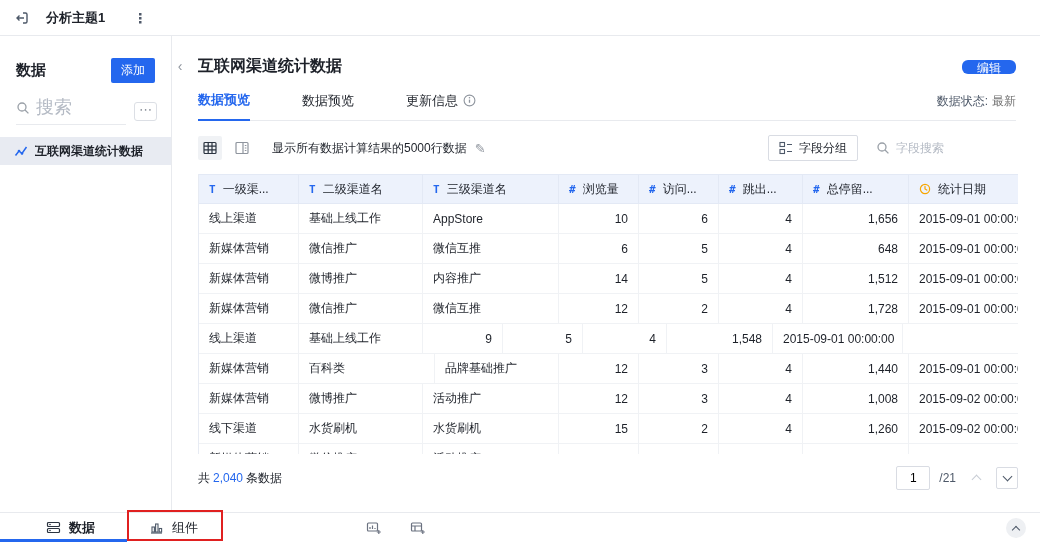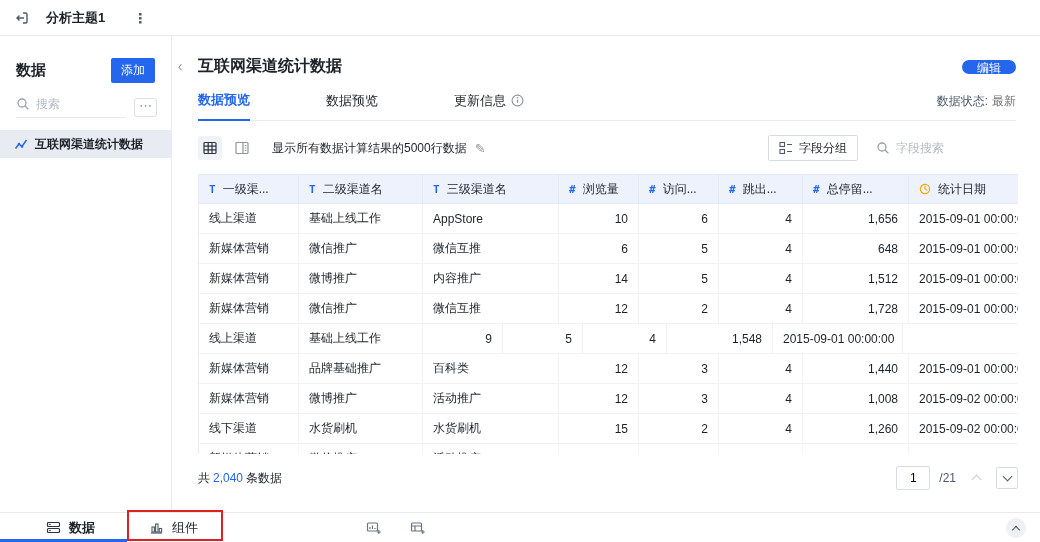--- a/index.html
+++ b/index.html
@@ -24,42 +24,42 @@
 
   
   .sidebar{position:absolute;left:0;top:36px;width:172px;bottom:30px;background:#fff;
     border-right:1px solid var(--border);z-index:1;}
   .sb-head{display:flex;justify-content:space-between;align-items:center;margin:22px 16px 0;}
   .sb-heading{font-size:15px;font-weight:bold;}
   .btn-primary{background:var(--accent);color:#fff;border:none;border-radius:2px;height:25px;
     padding:0 10px;font-size:12px;cursor:pointer;font-family:inherit;}
   .sb-search{display:flex;align-items:center;margin:14px 14px 0 16px;gap:8px;}
   .sb-search-box{flex:1;display:flex;align-items:center;gap:6px;border-bottom:1px solid var(--border);padding-bottom:6px;}
-  .sb-search-box input{border:none;outline:none;width:70px;font-size:12px;font-family:inherit;color:#1d2129;}
+  .sb-search-box input{border:none;outline:none;width:70px;font-size:18px;font-family:inherit;color:#1d2129;}
   .sb-search-box input::placeholder{color:var(--placeholder);}
   .ellipsis-btn{color:var(--light-gray);font-size:13px;line-height:10px;border:1px solid #dcdfe5;
     border-radius:3px;padding:2px 4px 5px;cursor:pointer;}
   .sb-item{height:28px;display:flex;align-items:center;gap:7px;padding:0 14px;margin-top:12px;cursor:pointer;}
   .sb-item.selected{background:#e8ebf2;}
   .sb-item-label{font-weight:bold;font-size:12px;white-space:nowrap;overflow:hidden;}
 
   .collapse-tab{position:absolute;left:173px;top:56px;width:14px;height:20px;z-index:3;
     color:var(--light-gray);font-size:14px;display:flex;align-items:center;justify-content:center;cursor:pointer;}
 
   
   .main{position:absolute;left:172px;top:36px;right:0;bottom:30px;background:#fff;
     padding:20px 24px 0 26px;overflow:hidden;}
   .main-head{display:flex;justify-content:space-between;align-items:center;}
   .main-title{font-size:16px;font-weight:bold;}
   .btn-edit{background:var(--accent);color:#fff;height:14px;padding:0 15px;border:none;
-    border-radius:13px;font-size:12px;cursor:pointer;font-family:Liberation Mono, monospace;}
+    border-radius:6px;font-size:12px;cursor:pointer;font-family:Liberation Mono, monospace;}
 
   .tabs-row{display:flex;align-items:flex-end;justify-content:space-between;margin-top:14px;
     border-bottom:1px solid var(--border);}
-  .tabs{display:flex;gap:76px;}
+  .tabs{display:flex;gap:52px;}
   .tab{padding-bottom:10px;font-size:13px;color:#1d2129;display:flex;align-items:center;gap:5px;cursor:pointer;}
   .tab.active{color:var(--accent);font-weight:bold;border-bottom:2px solid var(--accent);margin-bottom:-1px;}
   .status{padding-bottom:10px;color:var(--gray);}
   .status-value{color:#737373;margin-left:4px;}
 
   .toolbar{display:flex;align-items:center;justify-content:space-between;margin-top:13px;height:28px;}
   .tb-left{display:flex;align-items:center;}
   .icon-toggle{width:24px;height:24px;display:flex;align-items:center;justify-content:center;
     border-radius:2px;cursor:pointer;margin-right:8px;}
   .icon-toggle.active{background:#f0f2f5;}
@@ -322,22 +322,22 @@
           <div class="td" style="width: 100px;">线上渠道</div>
           <div class="td" style="width: 124px;">基础上线工作</div>
           <div class="td num" style="width: 80px;">9</div>
           <div class="td num" style="width: 80px;">5</div>
           <div class="td num" style="width: 84px;">4</div>
           <div class="td num" style="width: 106px;">1,548</div>
           <div class="td" style="width: 130px;">2015-09-01 00:00:00</div>
         </div>
         <div class="tr">
           <div class="td" style="width: 100px;">新媒体营销</div>
+          <div class="td" style="width: 136px;">百科类</div>
           <div class="td" style="width: 124px;">品牌基础推广</div>
-          <div class="td" style="width: 136px;">百科类</div>
           <div class="td num" style="width: 80px;">12</div>
           <div class="td num" style="width: 80px;">3</div>
           <div class="td num" style="width: 84px;">4</div>
           <div class="td num" style="width: 106px;">1,440</div>
           <div class="td" style="width: 130px;">2015-09-01 00:00:00</div>
         </div>
         <div class="tr">
           <div class="td" style="width: 100px;">新媒体营销</div>
           <div class="td" style="width: 124px;">微博推广</div>
           <div class="td" style="width: 136px;">活动推广</div>

